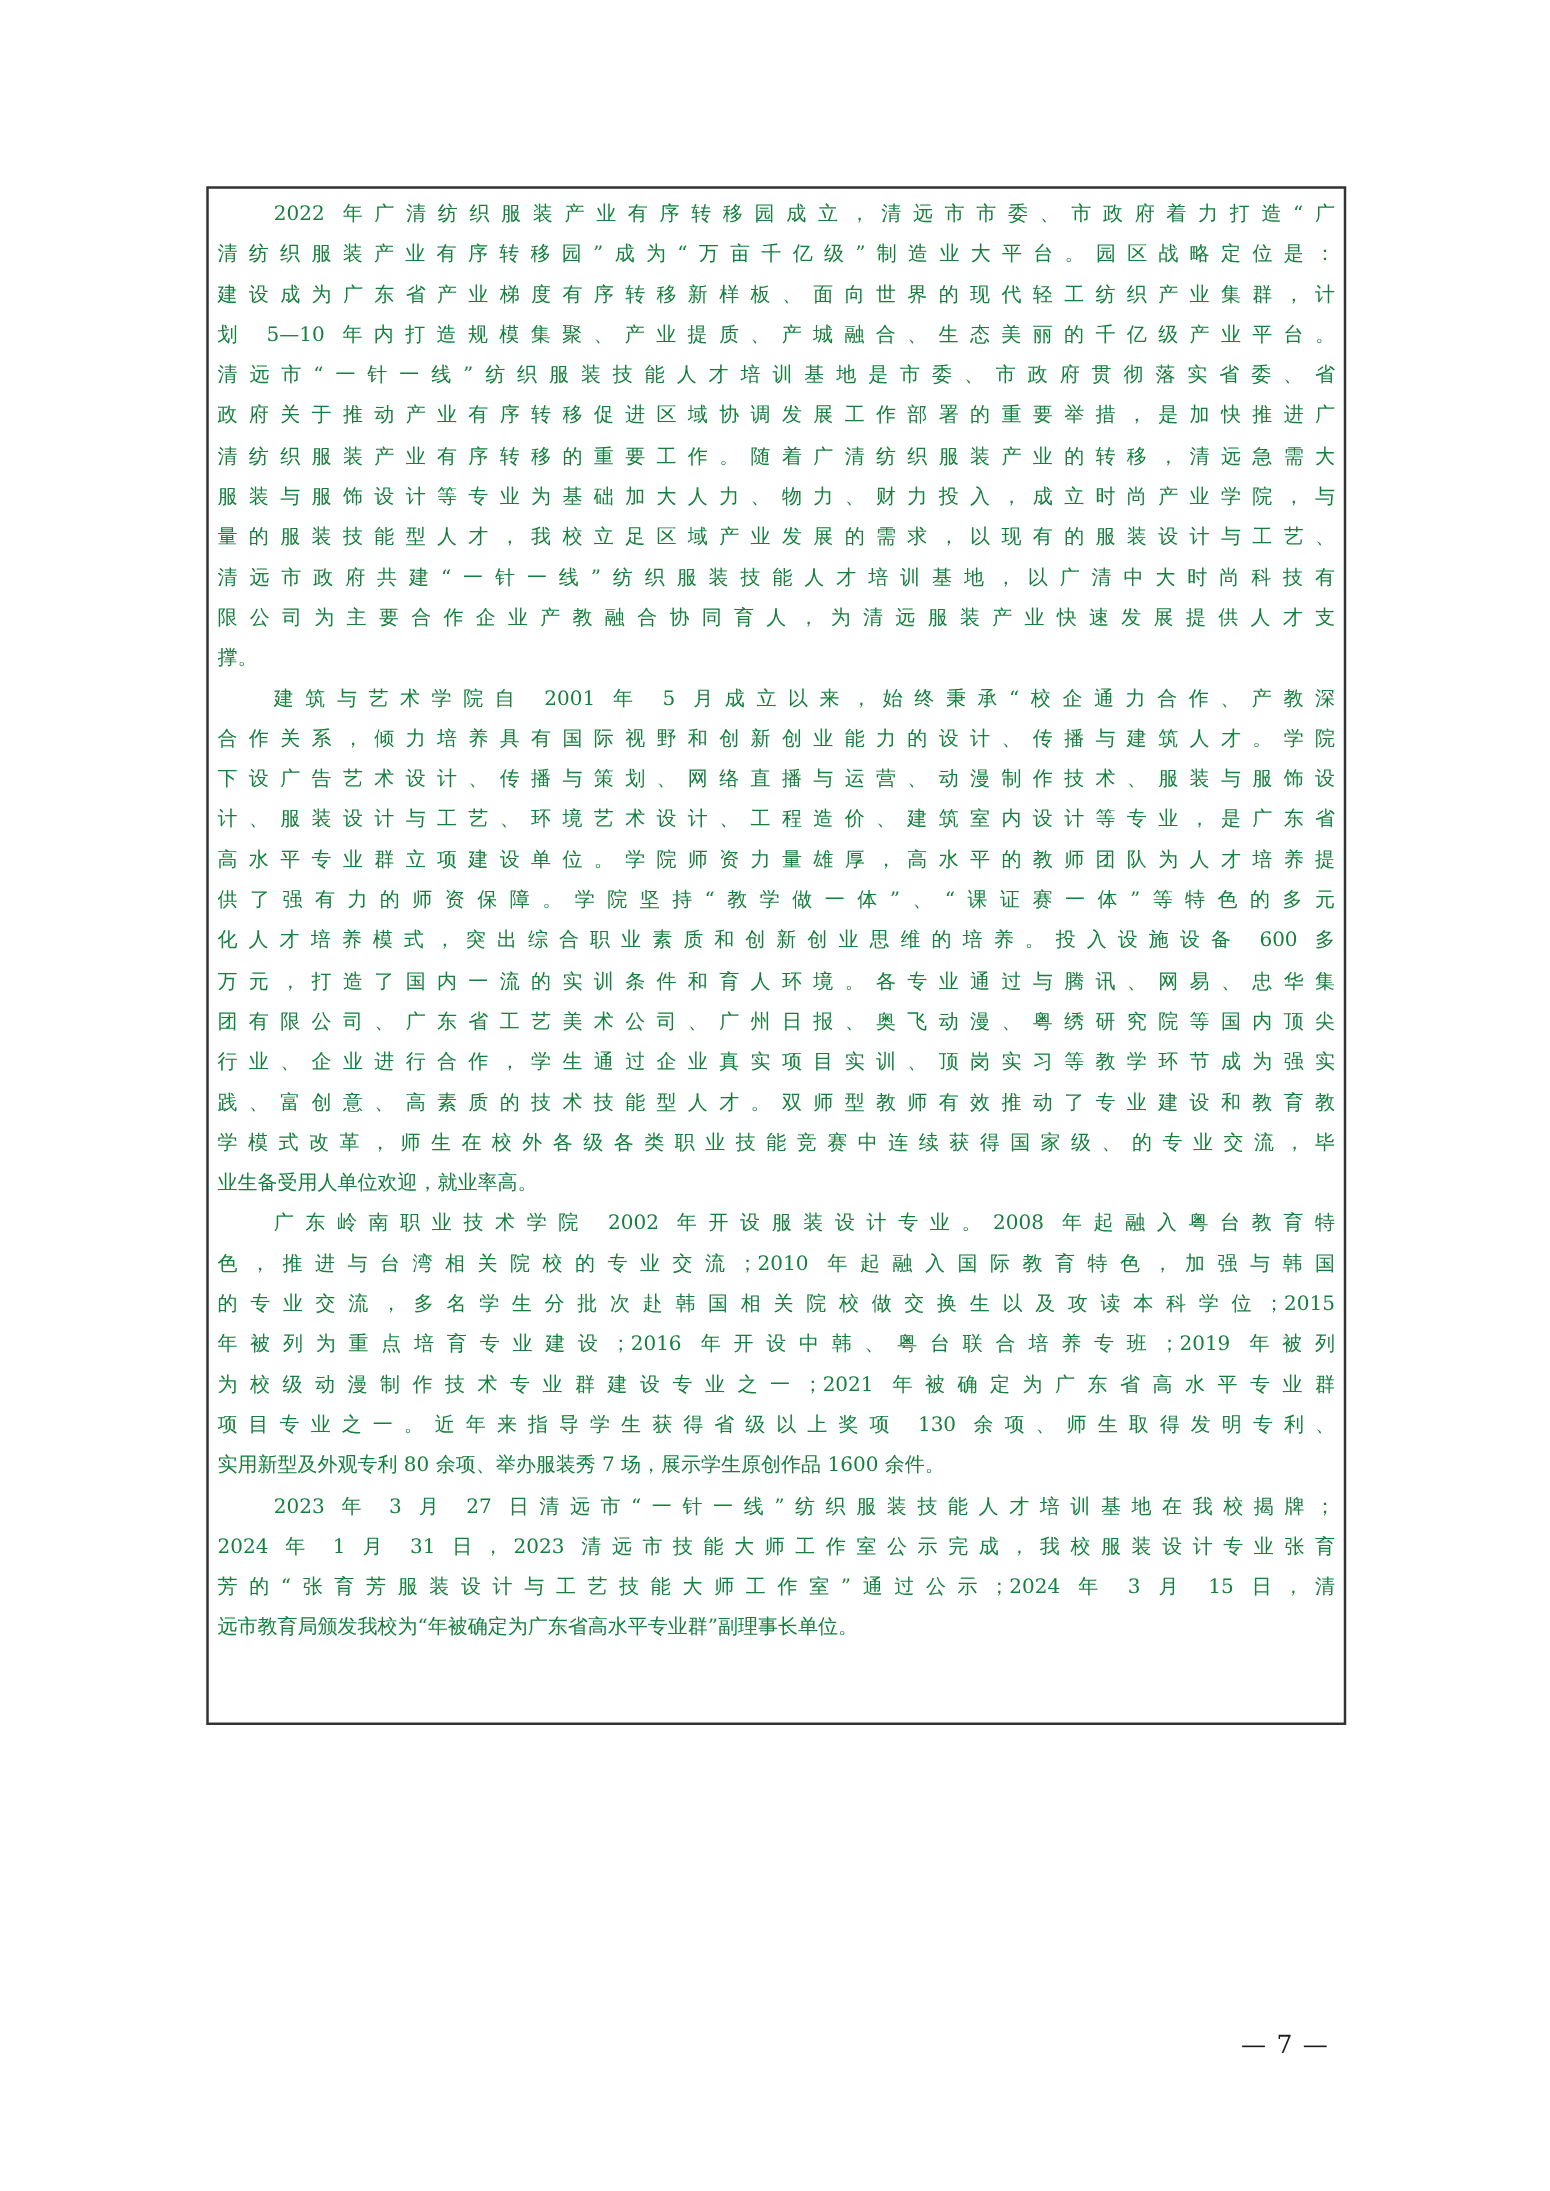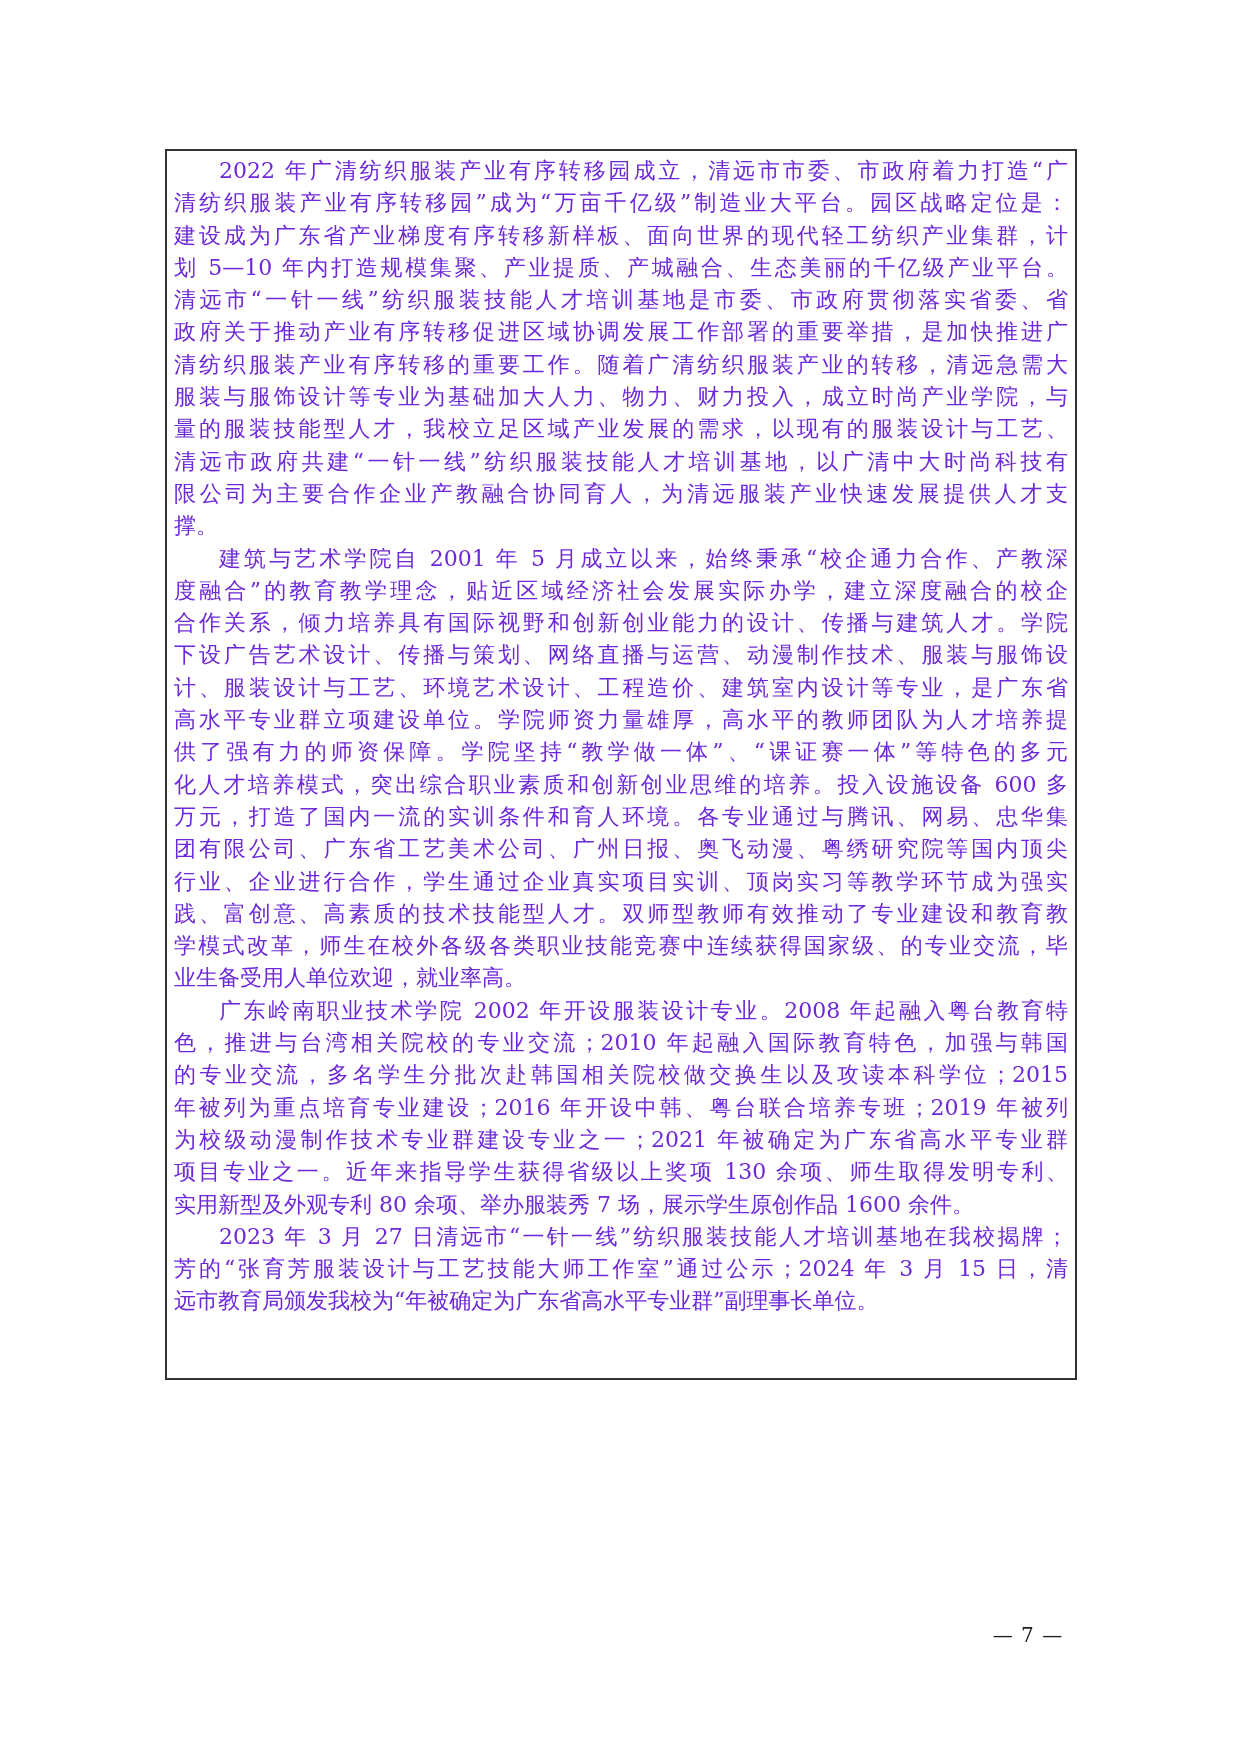--- a/index.html
+++ b/index.html
@@ -28,22 +28,22 @@
     overflow: hidden;
     background: #ffffff;
   }
   .paragraph {
     margin: 0;
     padding: 0;
   }
   .line {
     height: 32.3px;
     line-height: 32.3px;
-    font-size: 22px;
-    color: #6d28d9;
+    font-size: 16px;
+    color: #15803d;
     text-align: justify;
     text-align-last: justify;
     overflow: hidden;
     white-space: normal;
   }
   .line.para-first {
     text-indent: 45px;
   }
   .line.para-last {
     text-align-last: left;
@@ -74,21 +74,20 @@
         <div class="line">政府关于推动产业有序转移促进区域协调发展工作部署的重要举措，是加快推进广</div>
         <div class="line">清纺织服装产业有序转移的重要工作。随着广清纺织服装产业的转移，清远急需大</div>
         <div class="line">服装与服饰设计等专业为基础加大人力、物力、财力投入，成立时尚产业学院，与</div>
         <div class="line">量的服装技能型人才，我校立足区域产业发展的需求，以现有的服装设计与工艺、</div>
         <div class="line">清远市政府共建“一针一线”纺织服装技能人才培训基地，以广清中大时尚科技有</div>
         <div class="line">限公司为主要合作企业产教融合协同育人，为清远服装产业快速发展提供人才支</div>
         <div class="line para-last">撑。</div>
       </div>
       <div class="paragraph">
         <div class="line para-first">建筑与艺术学院自 2001 年 5 月成立以来，始终秉承“校企通力合作、产教深</div>
-        <div class="line">度融合”的教育教学理念，贴近区域经济社会发展实际办学，建立深度融合的校企</div>
         <div class="line">合作关系，倾力培养具有国际视野和创新创业能力的设计、传播与建筑人才。学院</div>
         <div class="line">下设广告艺术设计、传播与策划、网络直播与运营、动漫制作技术、服装与服饰设</div>
         <div class="line">计、服装设计与工艺、环境艺术设计、工程造价、建筑室内设计等专业，是广东省</div>
         <div class="line">高水平专业群立项建设单位。学院师资力量雄厚，高水平的教师团队为人才培养提</div>
         <div class="line">供了强有力的师资保障。学院坚持“教学做一体”、“课证赛一体”等特色的多元</div>
         <div class="line">化人才培养模式，突出综合职业素质和创新创业思维的培养。投入设施设备 600 多</div>
         <div class="line">万元，打造了国内一流的实训条件和育人环境。各专业通过与腾讯、网易、忠华集</div>
         <div class="line">团有限公司、广东省工艺美术公司、广州日报、奥飞动漫、粤绣研究院等国内顶尖</div>
         <div class="line">行业、企业进行合作，学生通过企业真实项目实训、顶岗实习等教学环节成为强实</div>
         <div class="line">践、富创意、高素质的技术技能型人才。双师型教师有效推动了专业建设和教育教</div>
@@ -99,18 +98,19 @@
         <div class="line para-first">广东岭南职业技术学院 2002 年开设服装设计专业。2008 年起融入粤台教育特</div>
         <div class="line">色，推进与台湾相关院校的专业交流；2010 年起融入国际教育特色，加强与韩国</div>
         <div class="line">的专业交流，多名学生分批次赴韩国相关院校做交换生以及攻读本科学位；2015</div>
         <div class="line">年被列为重点培育专业建设；2016 年开设中韩、粤台联合培养专班；2019 年被列</div>
         <div class="line">为校级动漫制作技术专业群建设专业之一；2021 年被确定为广东省高水平专业群</div>
         <div class="line">项目专业之一。近年来指导学生获得省级以上奖项 130 余项、师生取得发明专利、</div>
         <div class="line para-last">实用新型及外观专利 80 余项、举办服装秀 7 场，展示学生原创作品 1600 余件。</div>
       </div>
       <div class="paragraph">
         <div class="line para-first">2023 年 3 月 27 日清远市“一针一线”纺织服装技能人才培训基地在我校揭牌；</div>
+        <div class="line">2024 年 1 月 31 日，2023 清远市技能大师工作室公示完成，我校服装设计专业张育</div>
         <div class="line">芳的“张育芳服装设计与工艺技能大师工作室”通过公示；2024 年 3 月 15 日，清</div>
         <div class="line para-last">远市教育局颁发我校为“年被确定为广东省高水平专业群”副理事长单位。</div>
       </div>
     </div>
   <div class="page-number">— 7 —</div>
 </div>
 
 </body></html>

